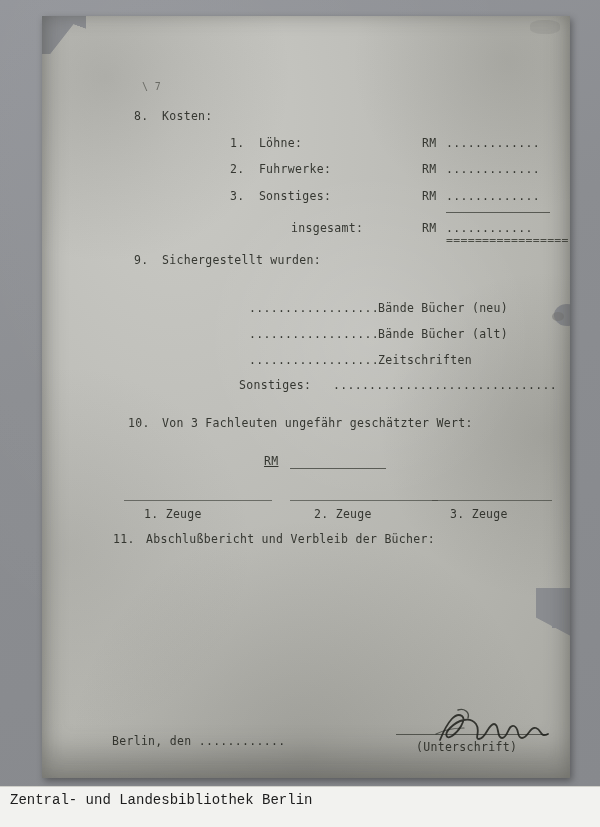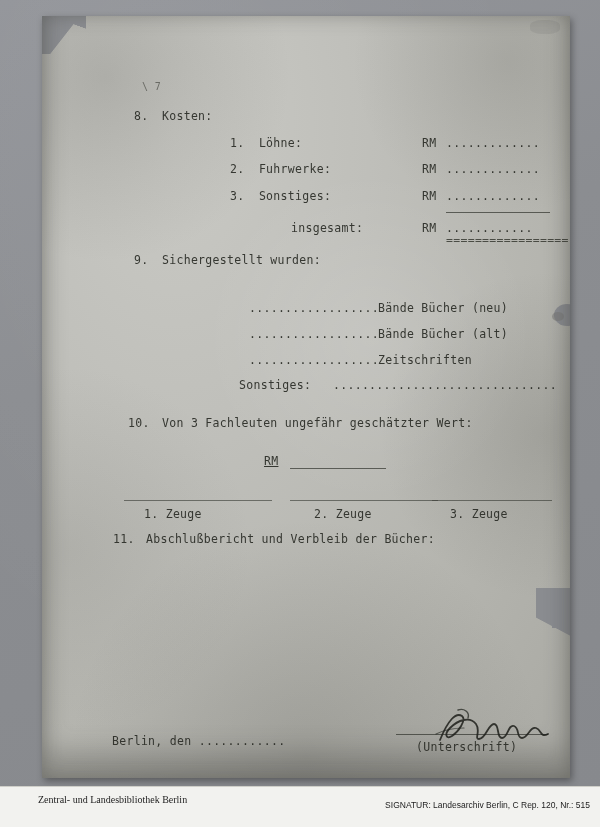--- a/index.html
+++ b/index.html
@@ -186,25 +186,24 @@
   .footer {
     position: absolute;
     left: 0; bottom: 0;
     width: 600px; height: 40px;
     background: #f2f2ef;
     border-top: 1px solid #cfcfc9;
   }
   .footer .left {
     position: absolute;
     left: 10px; top: 7px;
-    font-size: 10px;
+    font-size: 14px;
     color: #1d1d1d;
     line-height: 12px;
-    font-family: Liberation Serif, serif;
-    margin-left: 28px;
+    font-family: Liberation Mono, monospace;
   }
   .footer .right {
     position: absolute;
     right: 10px; top: 13px;
     font-size: 8.5px;
     color: #1d1d1d;
     font-family: "Liberation Sans", sans-serif;
   }
 </style>
 </head>
@@ -297,16 +296,15 @@
           <path d="M24 4 C30 2, 36 6, 34 12" stroke="#1d1f1a" stroke-width="1.4" stroke-linecap="round" opacity="0.7"></path>
         </svg>
       </div>
     </div>
   </div>
 
   <div class="footer">
     <div class="left">
       <div>Zentral- und Landesbibliothek Berlin</div>
     </div>
-    <div class="right">SIGNATUR: Landesarchiv Berlin, C Rep. 120, Nr.: 515</div>
   </div>
 
 </div>
 
 </body></html>

